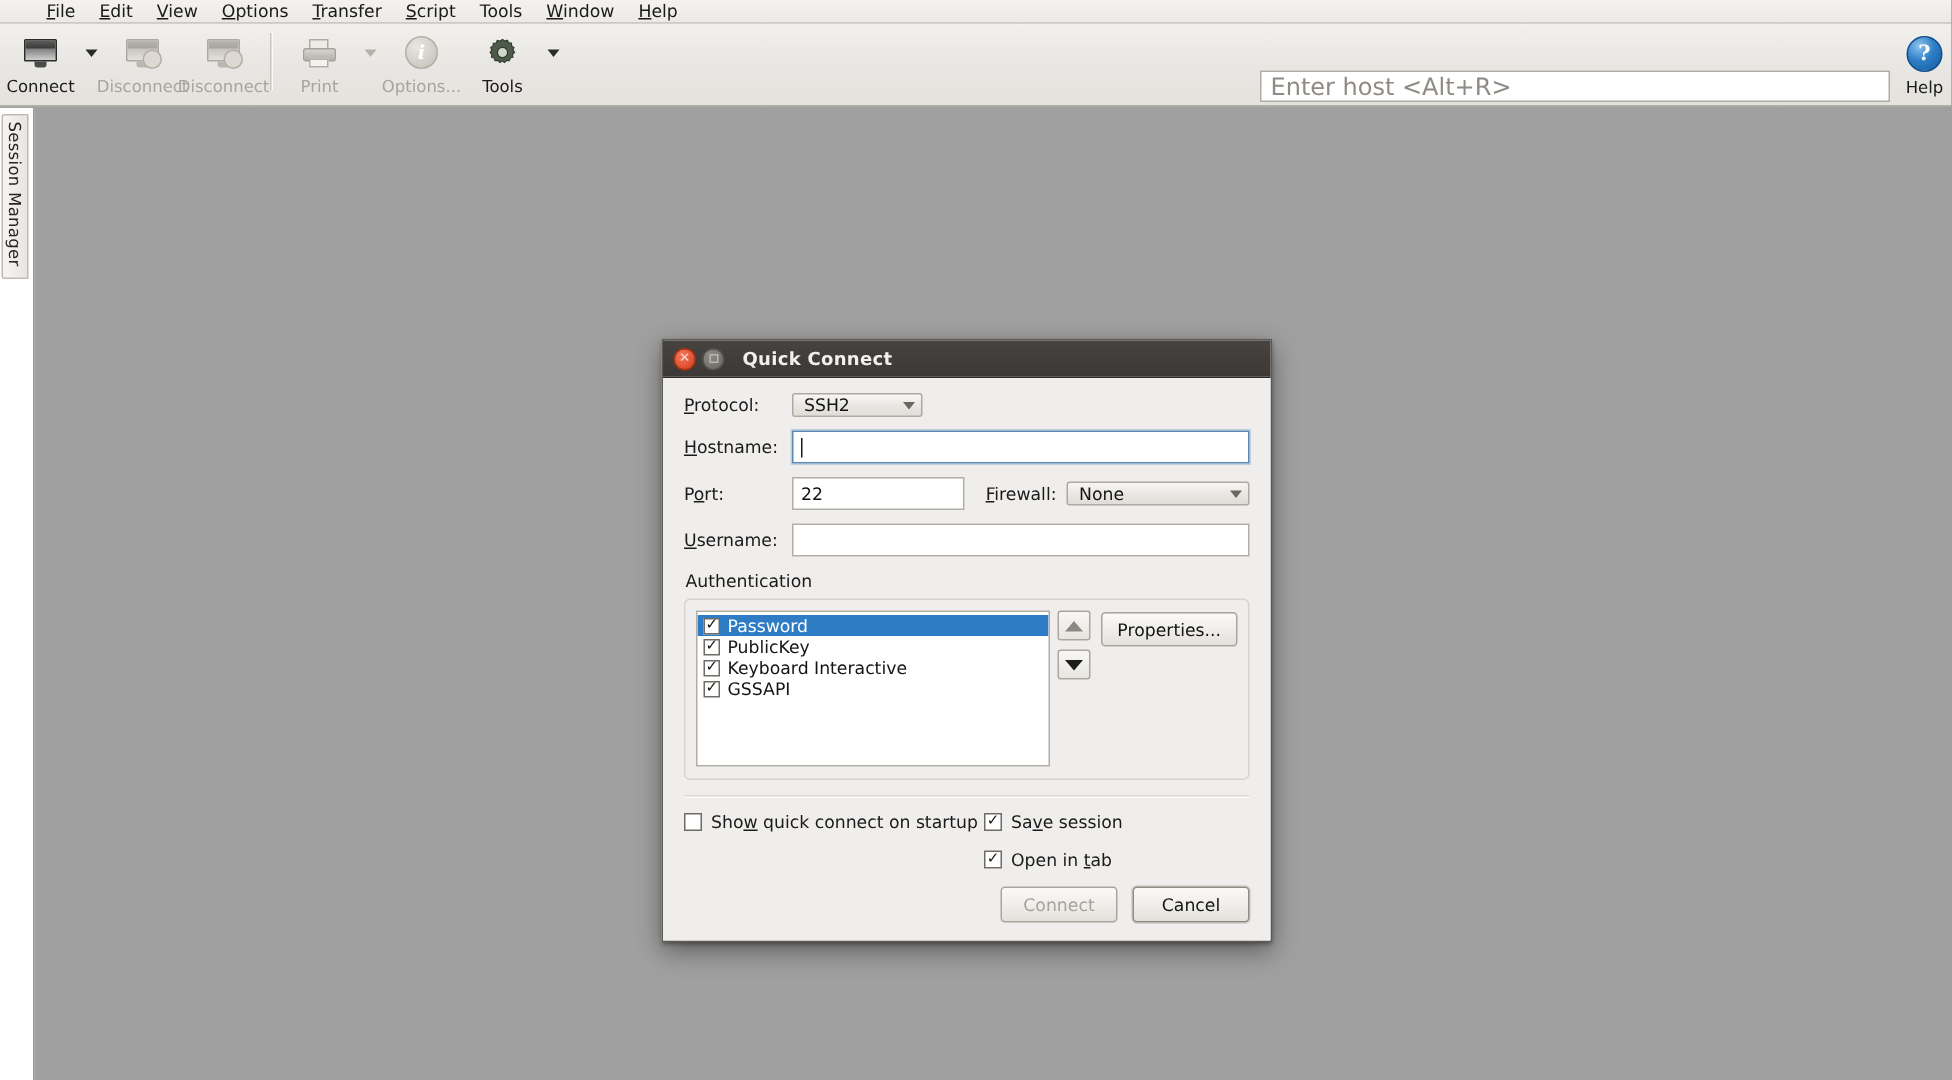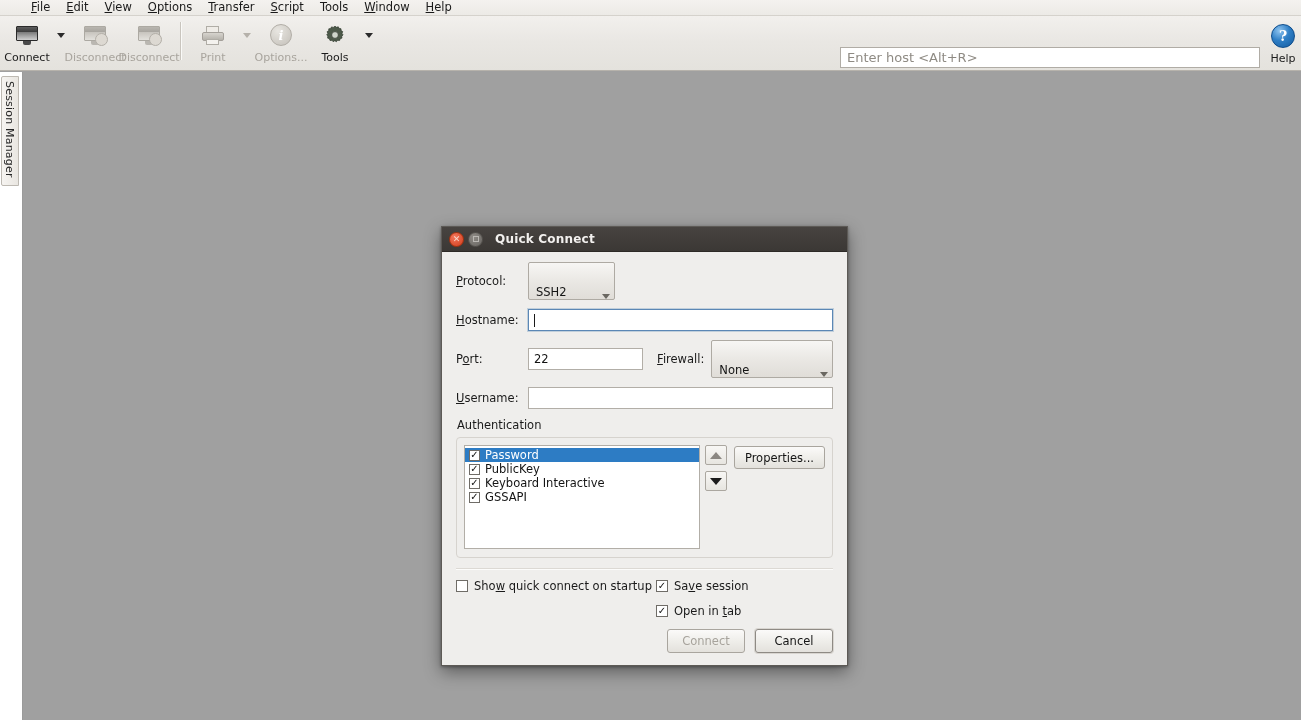--- a/index.html
+++ b/index.html
@@ -150,21 +150,21 @@
     left: 840px;
     top: 31px;
     width: 420px;
     height: 21px;
     background: #ffffff;
     border: 1px solid #b0aca5;
     box-sizing: border-box;
     display: flex;
     align-items: center;
     padding-left: 6px;
-    font-size: 13px;
+    font-size: 16px;
     color: #8f8b84;
   }
   .help-btn {
     position: absolute;
     right: 0px;
     top: 6px;
     width: 36px;
     height: 48px;
     display: flex;
     flex-direction: column;
@@ -285,27 +285,27 @@
   .lbl {
     width: 72px;
     font-size: 11.5px;
     color: #1a1a1a;
     text-align: left;
     flex: 0 0 auto;
   }
   .lbl.right { padding-right: 8px; width: 64px;}
 
   .combo {
-    height: 38px;
+    height: 16px;
     background: linear-gradient(to bottom, #f7f6f4 0%, #eae8e4 50%, #e0ddd8 100%);
     border: 1px solid #aeaaa3;
     border-radius: 2px;
     box-sizing: border-box;
     display: flex;
-    align-items: flex-end;
+    align-items: center;
     padding: 0 4px 0 7px;
     font-size: 11.5px;
     color: #141414;
     position: relative;
   }
   .combo .cval { flex: 1; }
   .combo .cdn {
     width: 0; height: 0;
     border-left: 4.5px solid transparent;
     border-right: 4.5px solid transparent;

